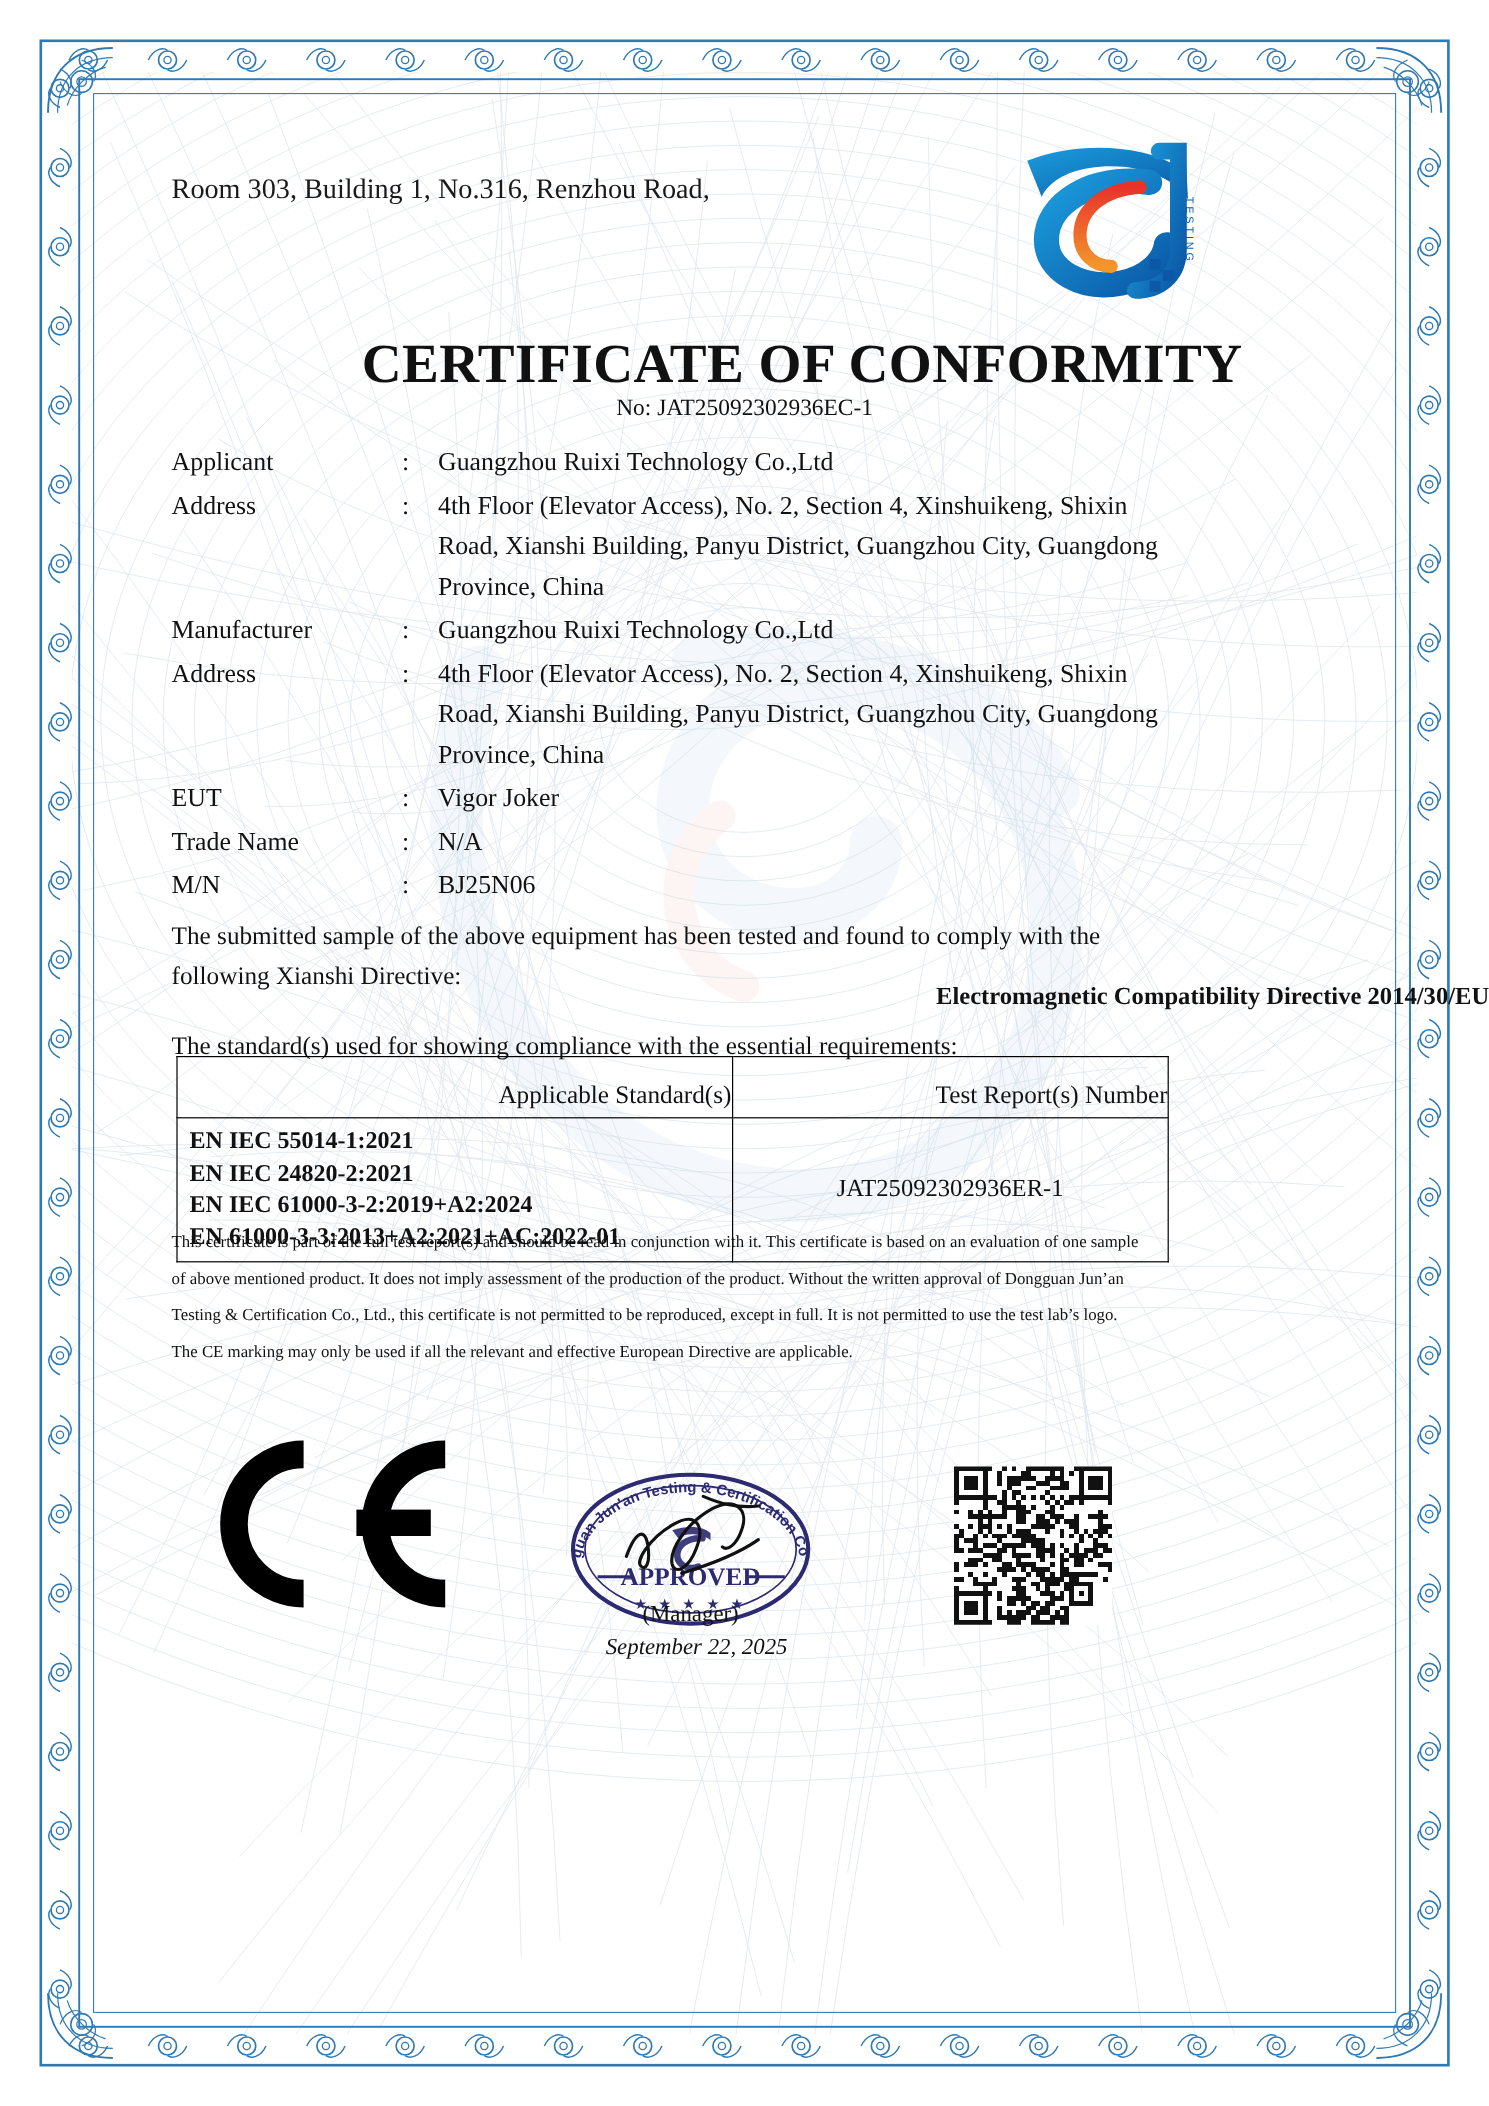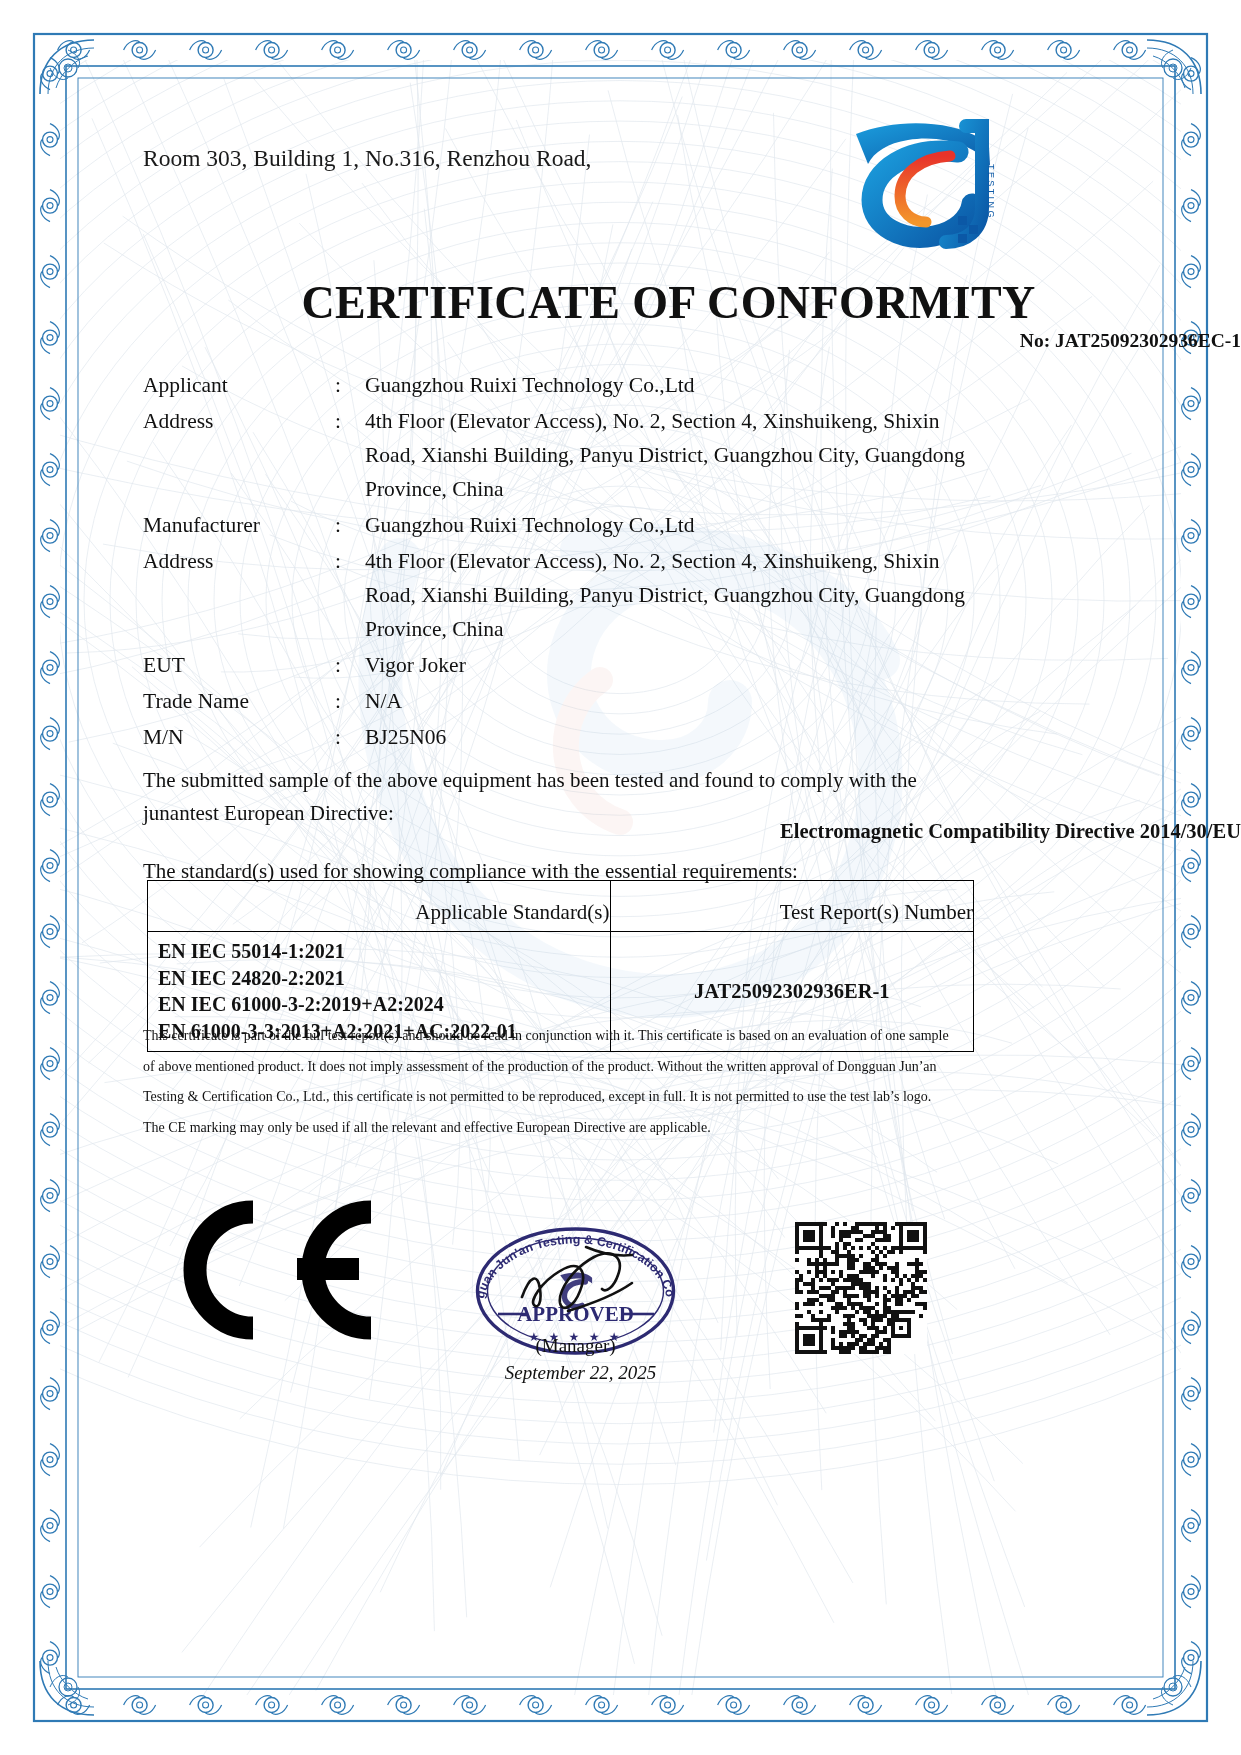--- a/index.html
+++ b/index.html
@@ -25,22 +25,22 @@
     position:absolute;left:143px;top:140px;width:640px;
     font-size:23.5px;line-height:37px;color:#1a1a1a;
   }
   .logo-wrap{position:absolute;left:838px;top:112px;width:168px;height:138px;}
 
   .cert-title{
     position:absolute;left:0;top:276px;width:1241px;text-align:center;
     font-size:46px;font-weight:bold;letter-spacing:.4px;padding-left:48px;
   }
   .cert-no{
-    position:absolute;left:0;top:330px;width:1241px;text-align:right;
-    font-size:19.5px;font-weight:bold;
+    position:absolute;left:0;top:330px;width:1241px;text-align:center;
+    font-size:19.5px;font-weight:normal;
   }
 
   .fields{position:absolute;left:143px;top:368px;width:960px;}
   .frow{display:flex;align-items:flex-start;margin-bottom:2px;}
   .flabel{width:192px;flex:none;font-size:21.5px;line-height:34px;}
   .fcolon{width:30px;flex:none;font-size:21.5px;line-height:34px;}
   .fvalue{flex:1;font-size:21.5px;line-height:34px;max-width:610px;}
   .frow.tall .fvalue{line-height:34px;}
 
   .para{
@@ -60,21 +60,21 @@
   }
   table.std th,table.std td{border:1.6px solid #000;}
   table.std th{
     font-size:21px;font-weight:normal;text-align:right;padding:19px 0 6px;
   }
   table.std td.stds{
     font-size:20px;font-weight:bold;line-height:26.5px;padding:6px 0 7px 10px;
     width:56%;
   }
   table.std td.rep{
-    font-size:20.5px;font-weight:bold;text-align:center;vertical-align:middle;
+    font-size:20.5px;font-weight:normal;text-align:center;vertical-align:middle;
   }
 
   #disclaimer{top:1021px;width:812px;line-height:30.5px;font-size:14px;}
 
   .ce-mark{position:absolute;left:175px;top:1200px;}
   .qr{position:absolute;left:795px;top:1222px;width:132px;height:132px;}
   .stamp{position:absolute;left:468px;top:1213px;width:215px;height:150px;}
   .manager{
     position:absolute;left:468px;top:1335px;width:215px;text-align:center;
     font-size:19px;
@@ -919,21 +919,21 @@
       <div class="fcolon">:</div>
       <div class="fvalue">N/A</div>
     </div>
     <div class="frow">
       <div class="flabel">M/N</div>
       <div class="fcolon">:</div>
       <div class="fvalue">BJ25N06</div>
     </div>
   </div>
 
-  <div class="para" id="intro">The submitted sample of the above equipment has been tested and found to comply with the junantest European Directive:</div>
+  <div class="para" id="intro">The submitted sample of the above equipment has been tested and found to comply with the following Xianshi Directive:</div>
   <div class="directive">Electromagnetic Compatibility Directive 2014/30/EU</div>
   <div class="para" id="std-lead">The standard(s) used for showing compliance with the essential requirements:</div>
 
   <table class="std">
     <tbody>
         <tr>
       <th>Applicable Standard(s)</th>
       <th>Test Report(s) Number</th>
     </tr>
     <tr>

